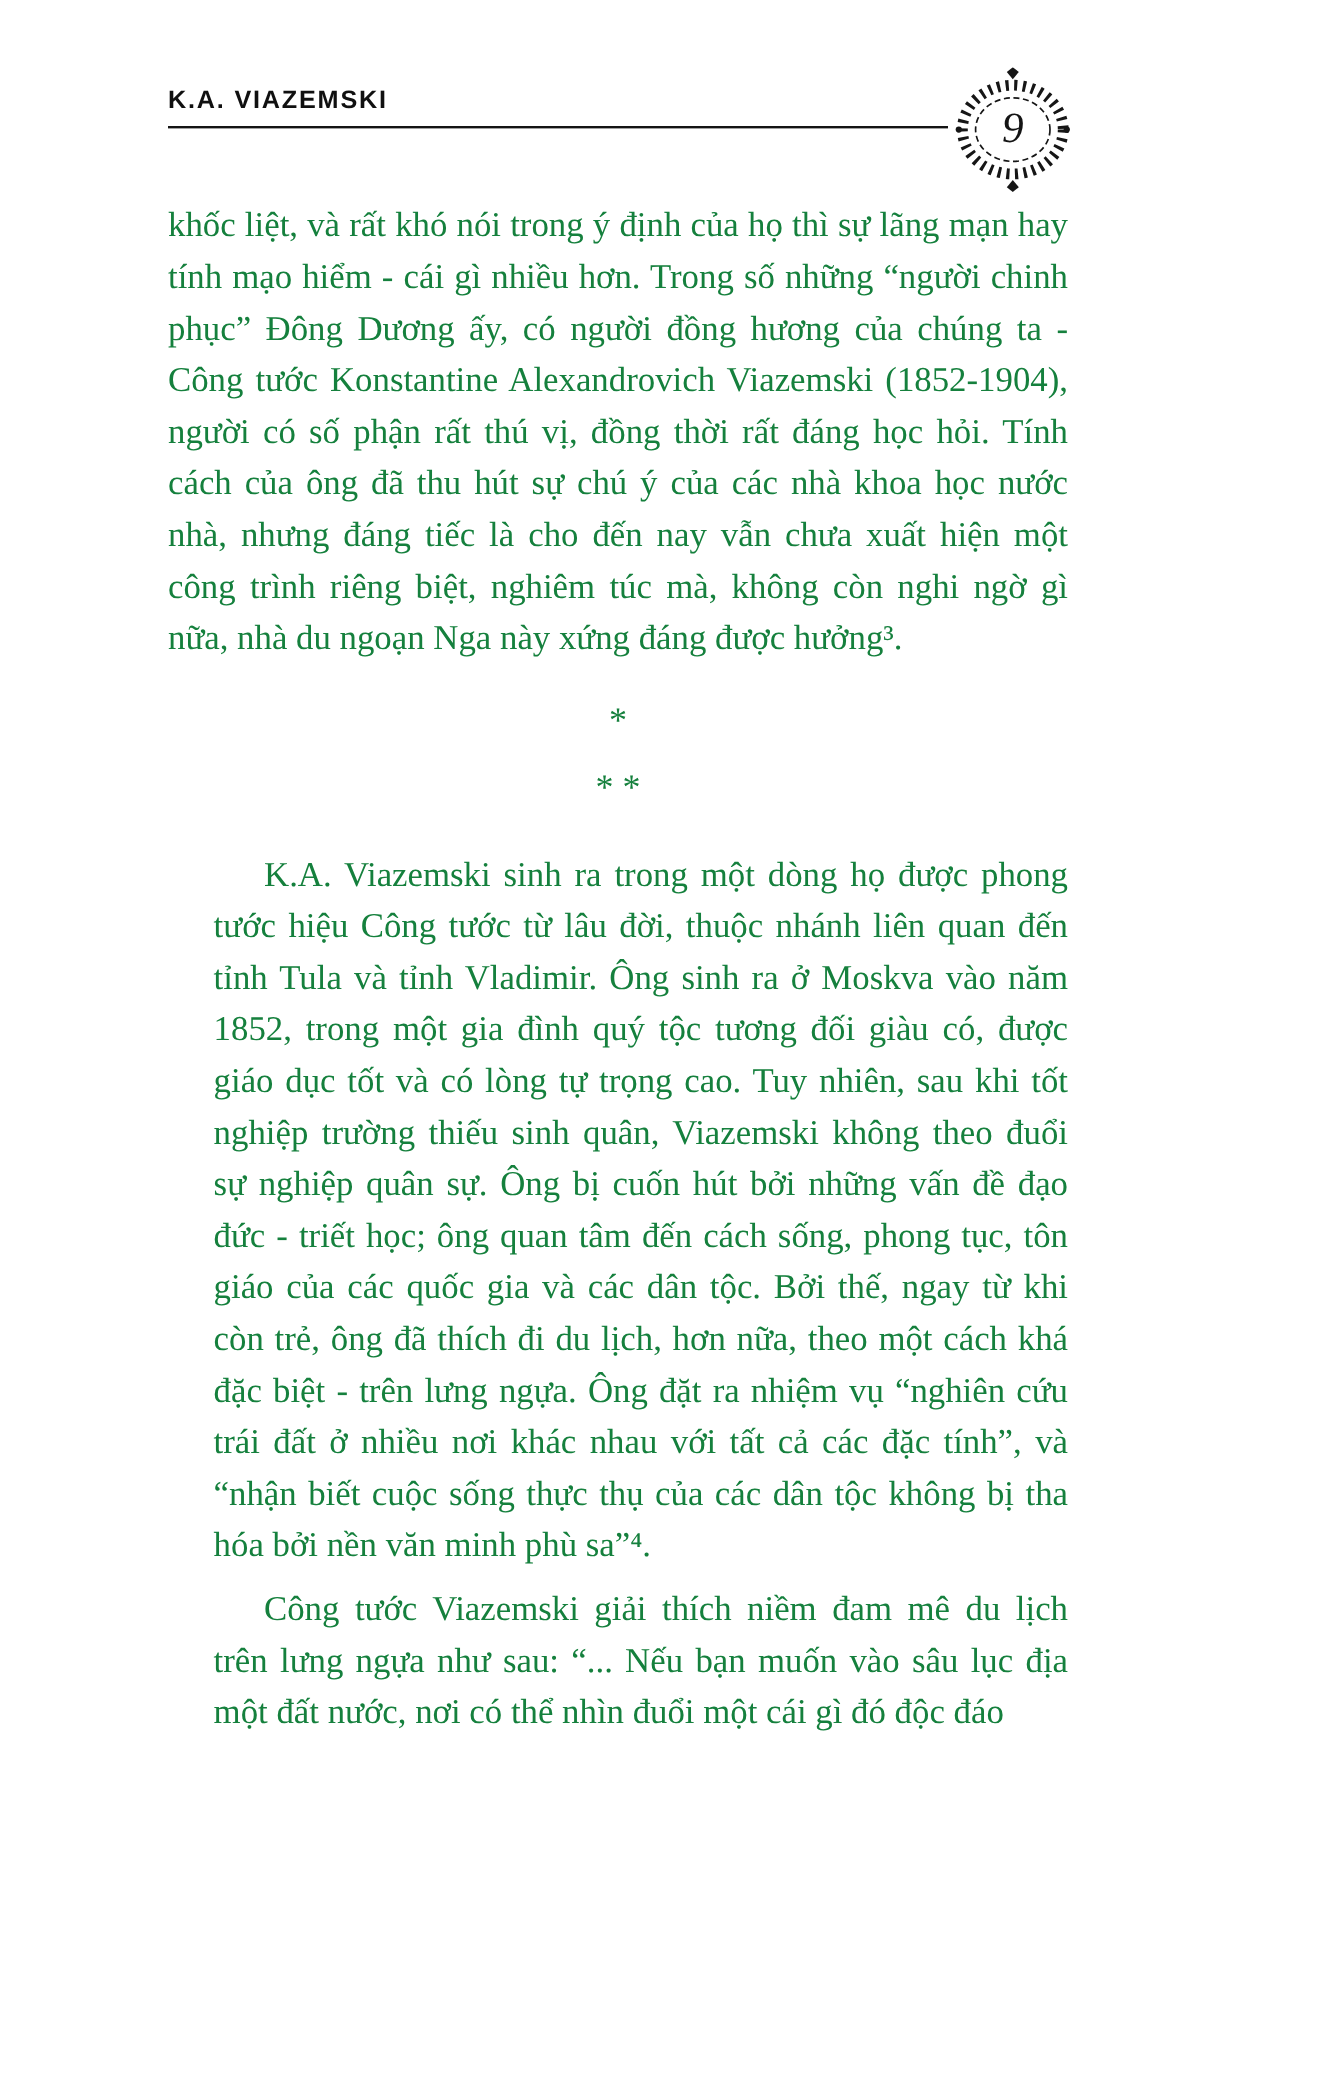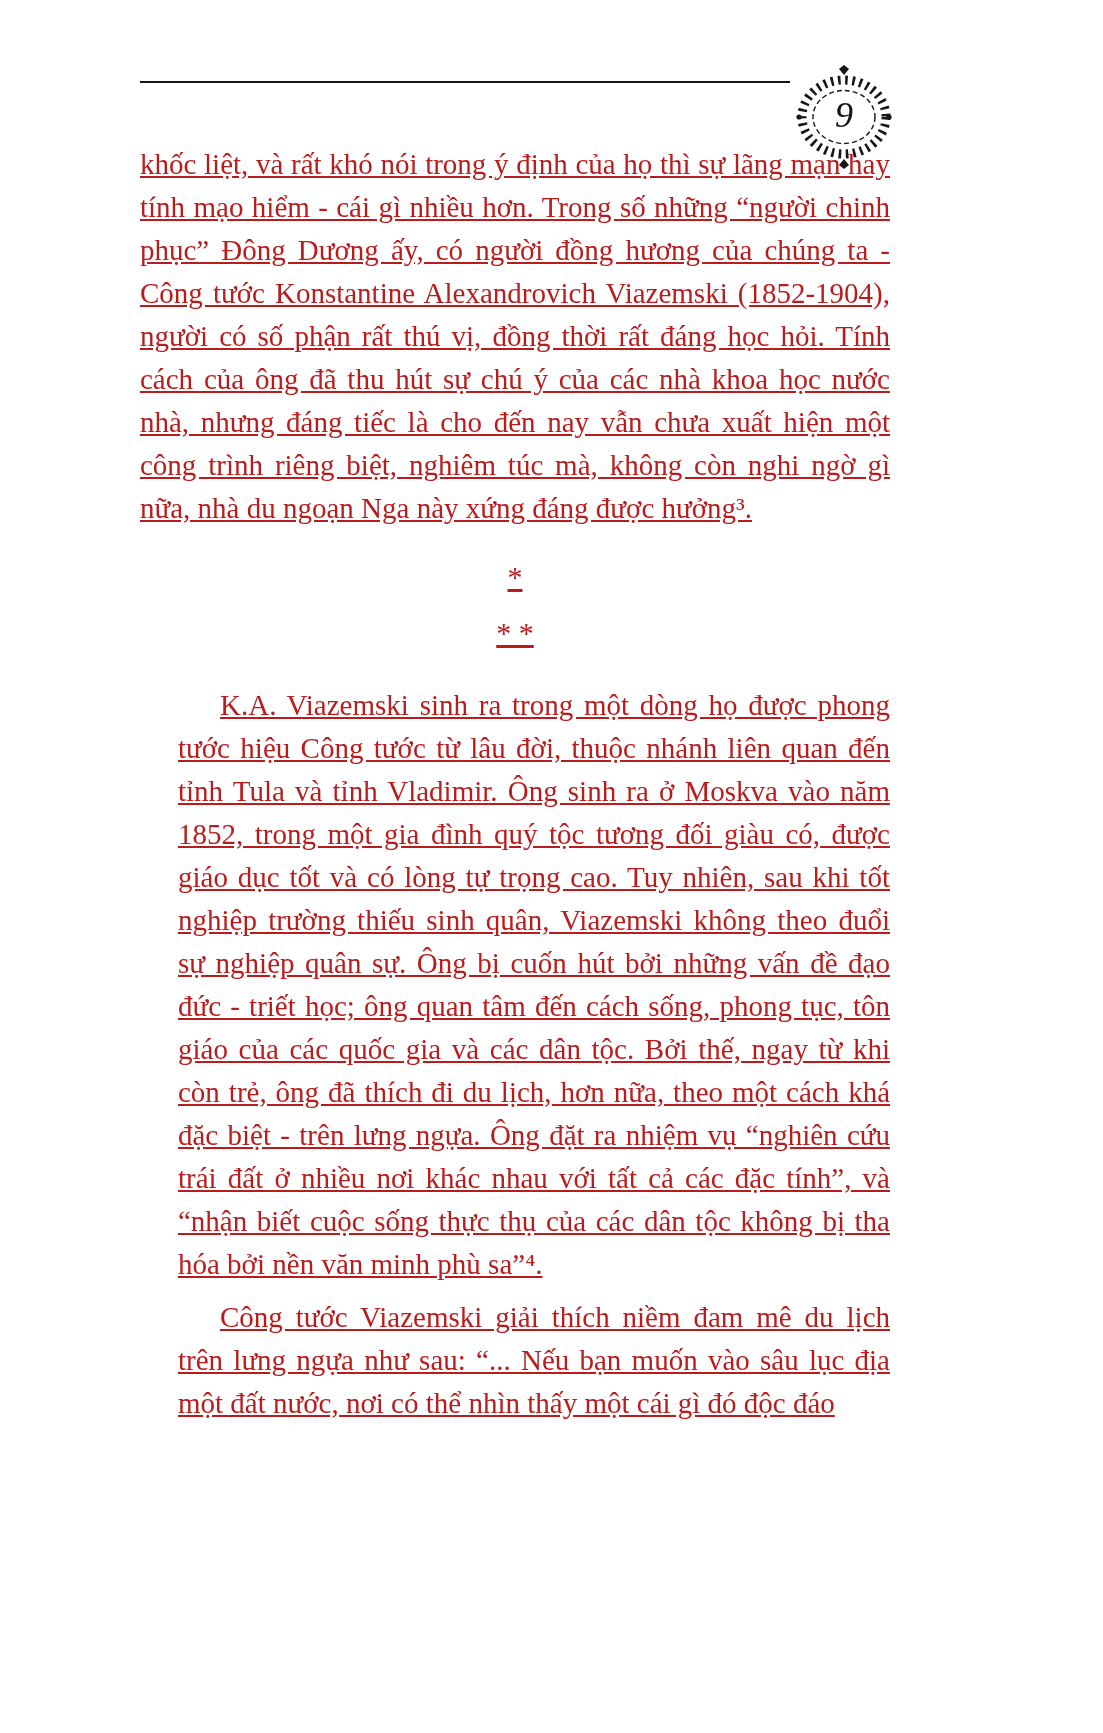--- a/index.html
+++ b/index.html
@@ -51,56 +51,56 @@
     transform: translate(-50%, -54%);
     font-family: "Liberation Serif", serif;
     font-style: italic;
     font-size: 36px;
     color: #141414;
   }
   .page-body {
     font-size: 29px;
     line-height: 43px;
     text-align: justify;
-    color: #b91c1c;
-    text-decoration: underline;
+    color: #15803d;
   }
   .para { margin: 0; }
   .para.indent { text-indent: 42px; margin-left: 38px; }
   .para + .para { margin-top: 10px; }
   .sep {
     text-align: center;
     line-height: 1;
     font-size: 30px;
     margin-top: 32px;
   }
   .sep + .sep { margin-top: 26px; margin-bottom: 36px; }
 </style>
 </head>
 <body>
 
 <div class="page">
 
   <header class="page-header">
+    <div class="running-title">K.A. VIAZEMSKI</div>
     <div class="header-rule"></div>
 
     <div class="ornament">
       <svg viewBox="0 0 100 104" aria-hidden="true">
         <ellipse cx="50" cy="52" rx="42" ry="37" fill="none" stroke="#161616" stroke-width="9" stroke-dasharray="2.6,4.6"></ellipse>
         <ellipse cx="50" cy="52" rx="31" ry="26.5" fill="none" stroke="#161616" stroke-width="1.4" stroke-dasharray="5,3"></ellipse>
         <path d="M50 10 l5 -6 -5 -4 -5 4 z" fill="#161616"></path>
         <path d="M50 94 l5 6 -5 4 -5 -4 z" fill="#161616"></path>
         <circle cx="5" cy="52" r="2.6" fill="#161616"></circle>
         <circle cx="95" cy="52" r="2.6" fill="#161616"></circle>
       </svg>
       <span class="page-number">9</span>
     </div>
   </header>
 
   <main class="page-body" id="body-container">
       <p class="para">khốc liệt, và rất khó nói trong ý định của họ thì sự lãng mạn hay tính mạo hiểm - cái gì nhiều hơn. Trong số những “người chinh phục” Đông Dương ấy, có người đồng hương của chúng ta - Công tước Konstantine Alexandrovich Viazemski (1852-1904), người có số phận rất thú vị, đồng thời rất đáng học hỏi. Tính cách của ông đã thu hút sự chú ý của các nhà khoa học nước nhà, nhưng đáng tiếc là cho đến nay vẫn chưa xuất hiện một công trình riêng biệt, nghiêm túc mà, không còn nghi ngờ gì nữa, nhà du ngoạn Nga này xứng đáng được hưởng³.</p>
       <p class="sep">*</p>
       <p class="sep">*    *</p>
       <p class="para indent">K.A. Viazemski sinh ra trong một dòng họ được phong tước hiệu Công tước từ lâu đời, thuộc nhánh liên quan đến tỉnh Tula và tỉnh Vladimir. Ông sinh ra ở Moskva vào năm 1852, trong một gia đình quý tộc tương đối giàu có, được giáo dục tốt và có lòng tự trọng cao. Tuy nhiên, sau khi tốt nghiệp trường thiếu sinh quân, Viazemski không theo đuổi sự nghiệp quân sự. Ông bị cuốn hút bởi những vấn đề đạo đức - triết học; ông quan tâm đến cách sống, phong tục, tôn giáo của các quốc gia và các dân tộc. Bởi thế, ngay từ khi còn trẻ, ông đã thích đi du lịch, hơn nữa, theo một cách khá đặc biệt - trên lưng ngựa. Ông đặt ra nhiệm vụ “nghiên cứu trái đất ở nhiều nơi khác nhau với tất cả các đặc tính”, và “nhận biết cuộc sống thực thụ của các dân tộc không bị tha hóa bởi nền văn minh phù sa”⁴.</p>
-      <p class="para indent">Công tước Viazemski giải thích niềm đam mê du lịch trên lưng ngựa như sau: “... Nếu bạn muốn vào sâu lục địa một đất nước, nơi có thể nhìn thấy một cái gì đó độc đáo</p>
+      <p class="para indent">Công tước Viazemski giải thích niềm đam mê du lịch trên lưng ngựa như sau: “... Nếu bạn muốn vào sâu lục địa một đất nước, nơi có thể nhìn đuổi một cái gì đó độc đáo</p>
     </main>
 
 </div>
 
 </body></html>

